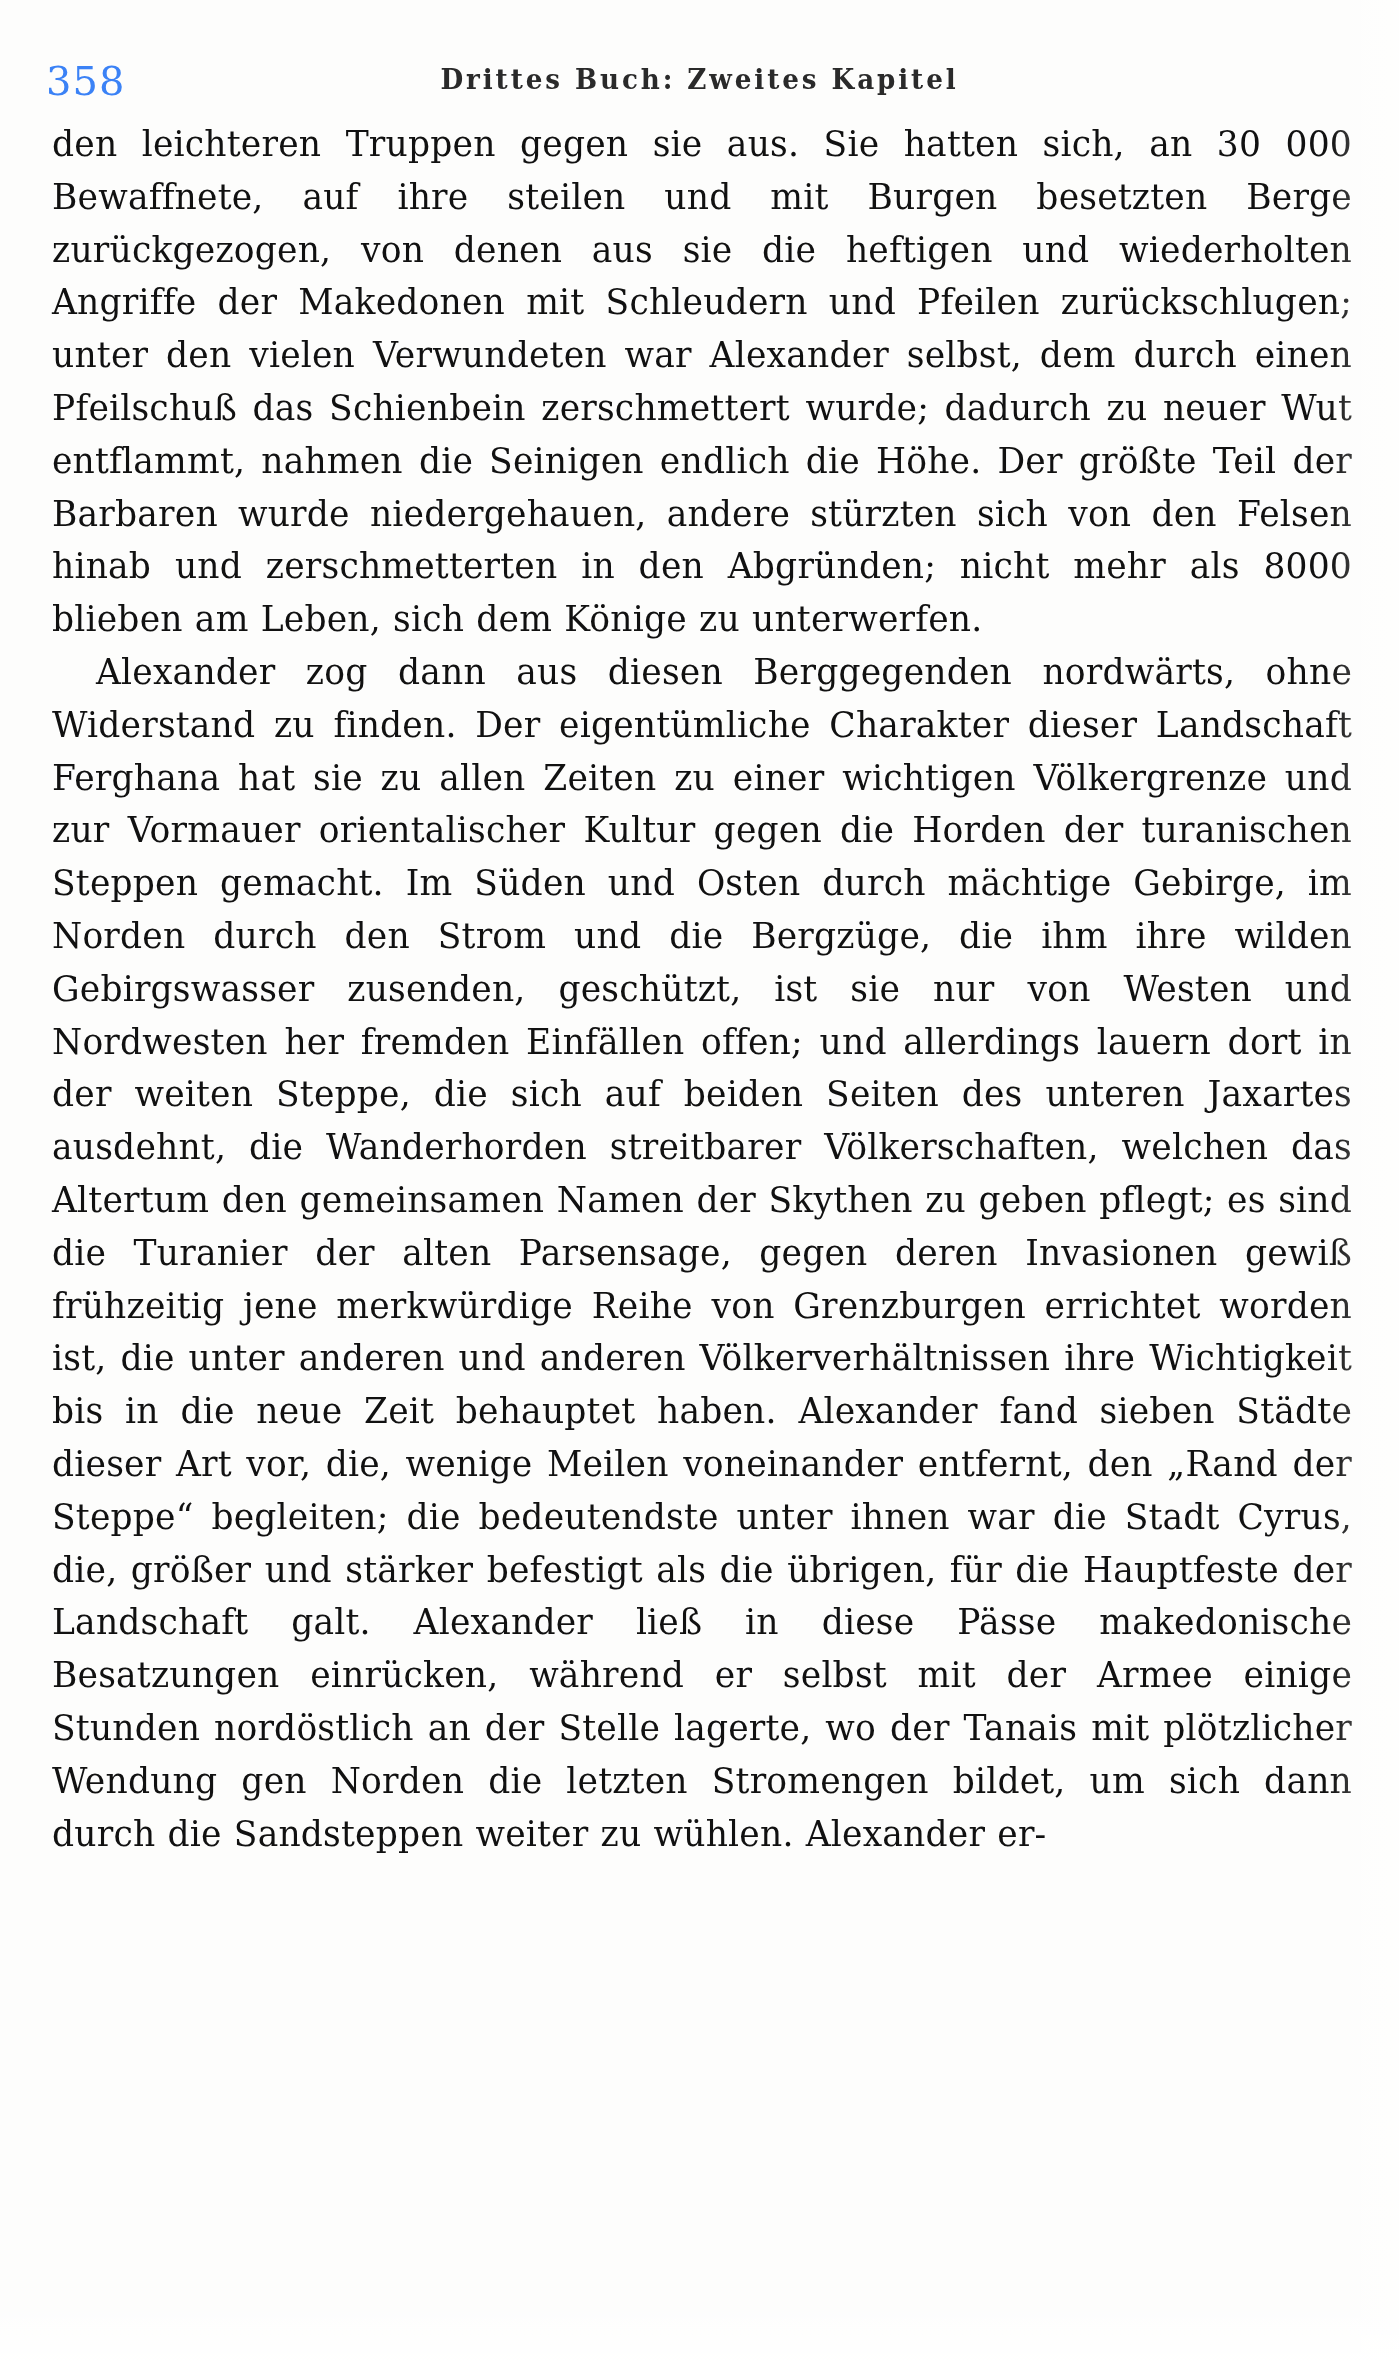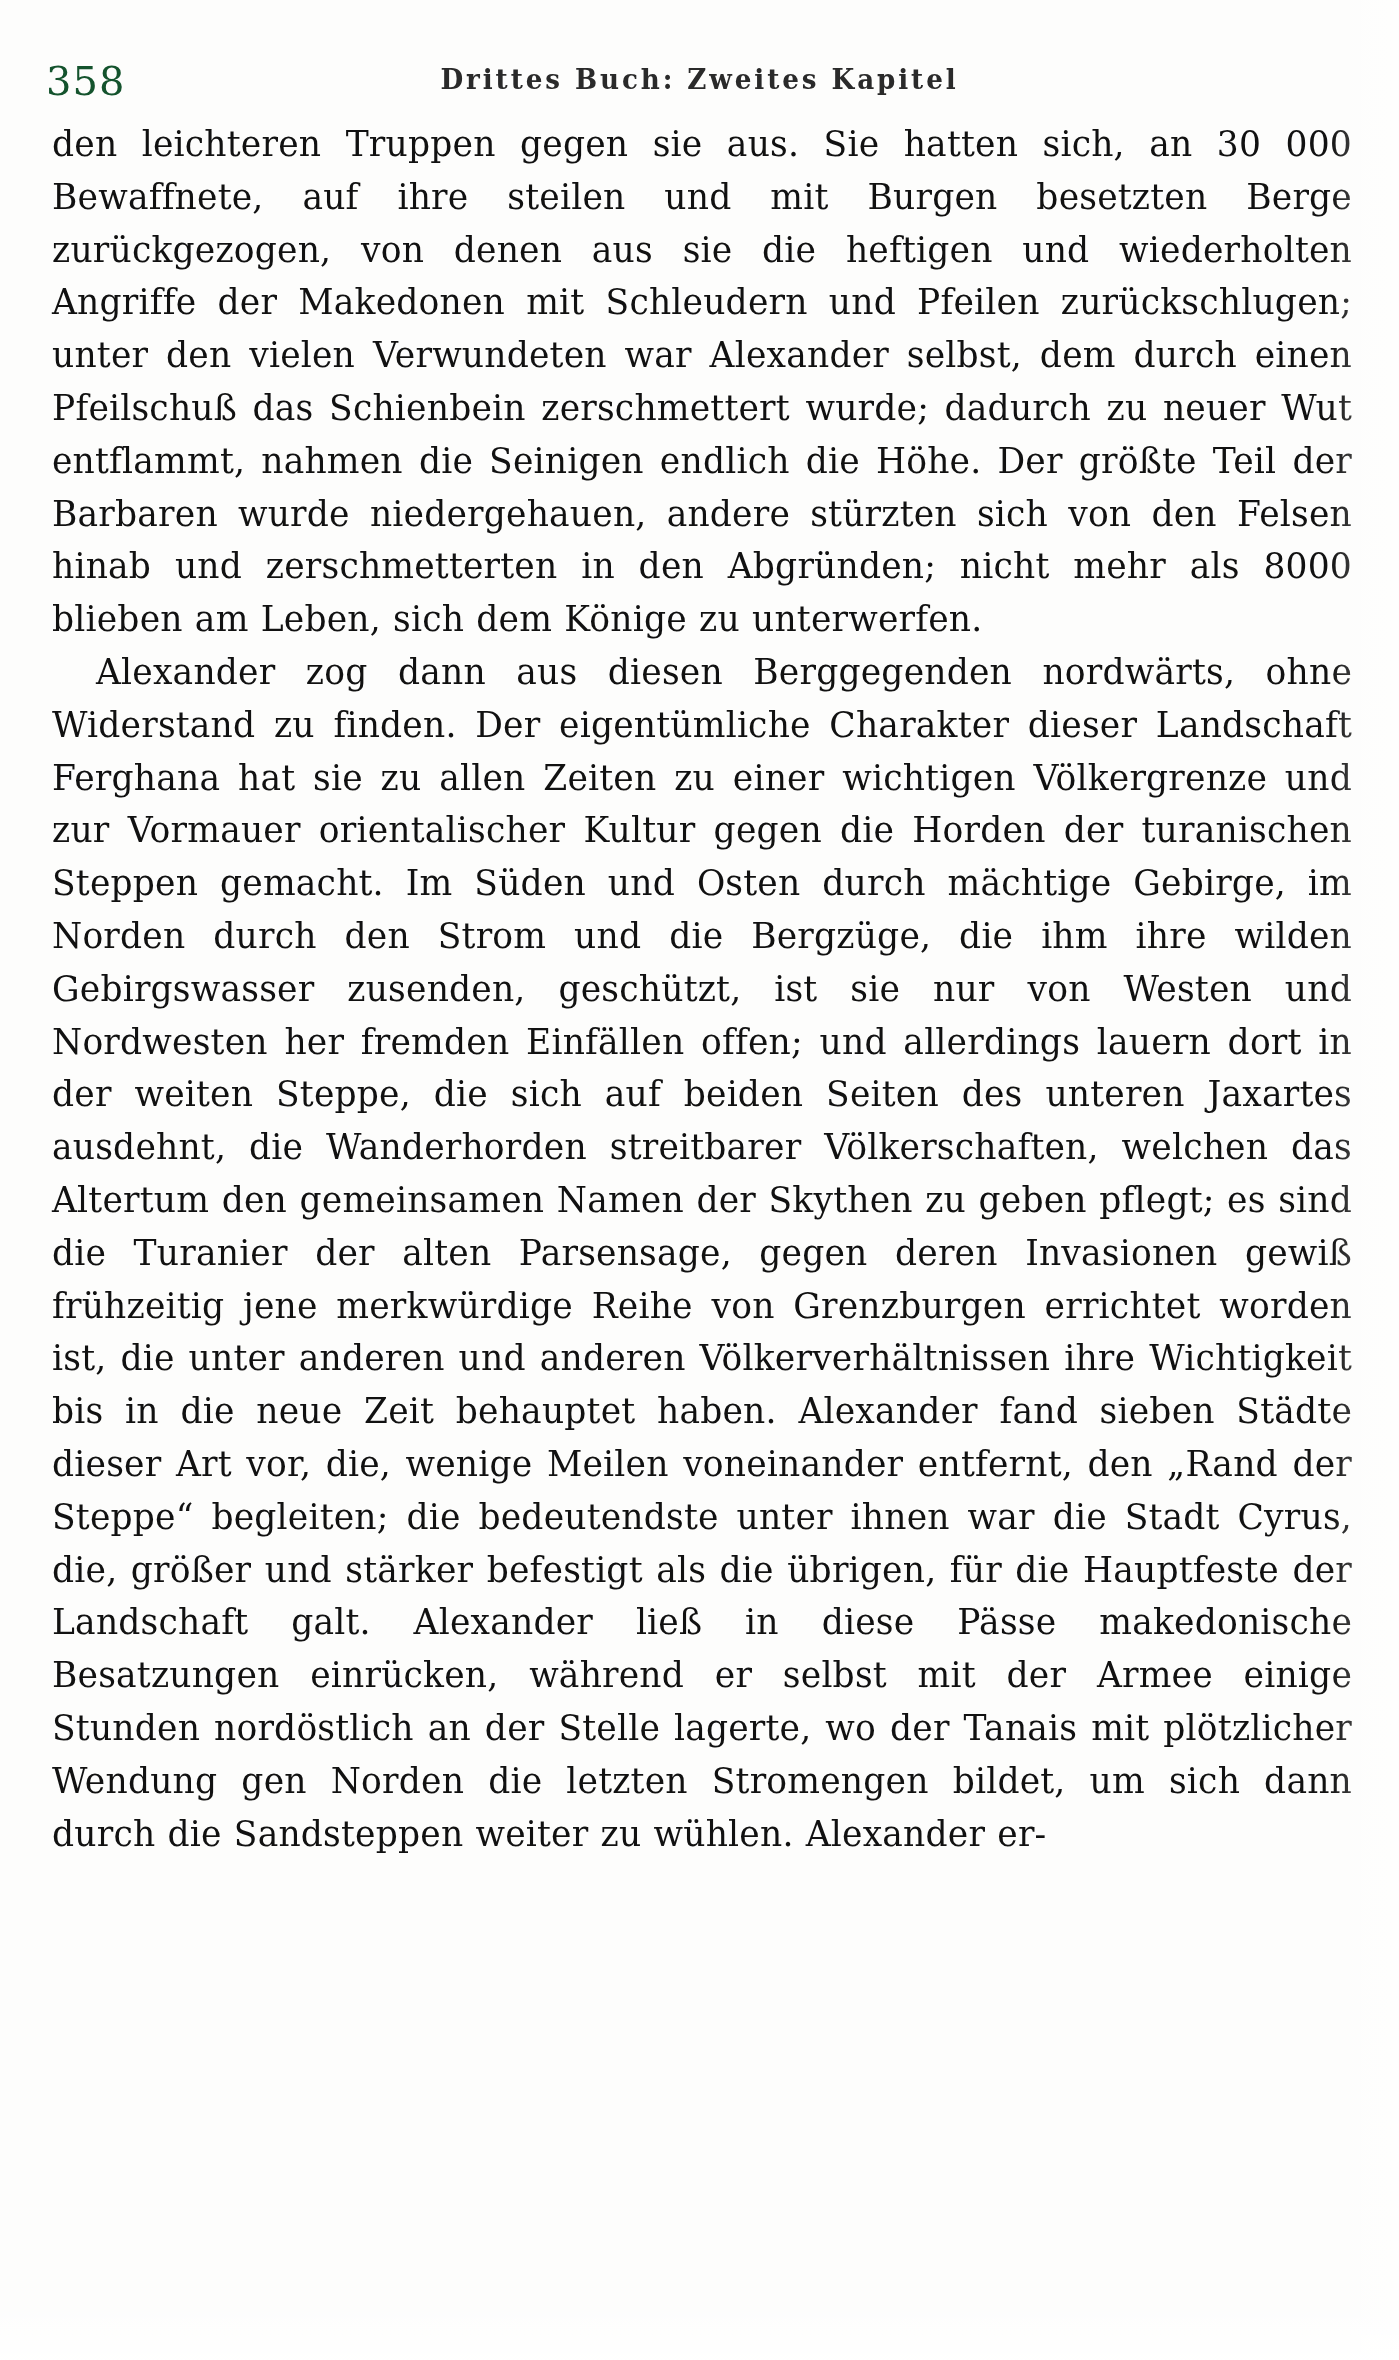--- a/index.html
+++ b/index.html
@@ -28,21 +28,21 @@
     left: 0;
     width: 1399px;
     height: 56px;
   }
   .folio {
     position: absolute;
     left: 46px;
     top: 30px;
     font-size: 40px;
     letter-spacing: 1px;
-    color: #14532d;
+    color: #3b82f6;
     font-family: "DejaVu Serif", serif;
   }
   .running-head {
     position: absolute;
     left: 0;
     top: 36px;
     width: 1399px;
     text-align: center;
     font-size: 27px;
     letter-spacing: 3px;

